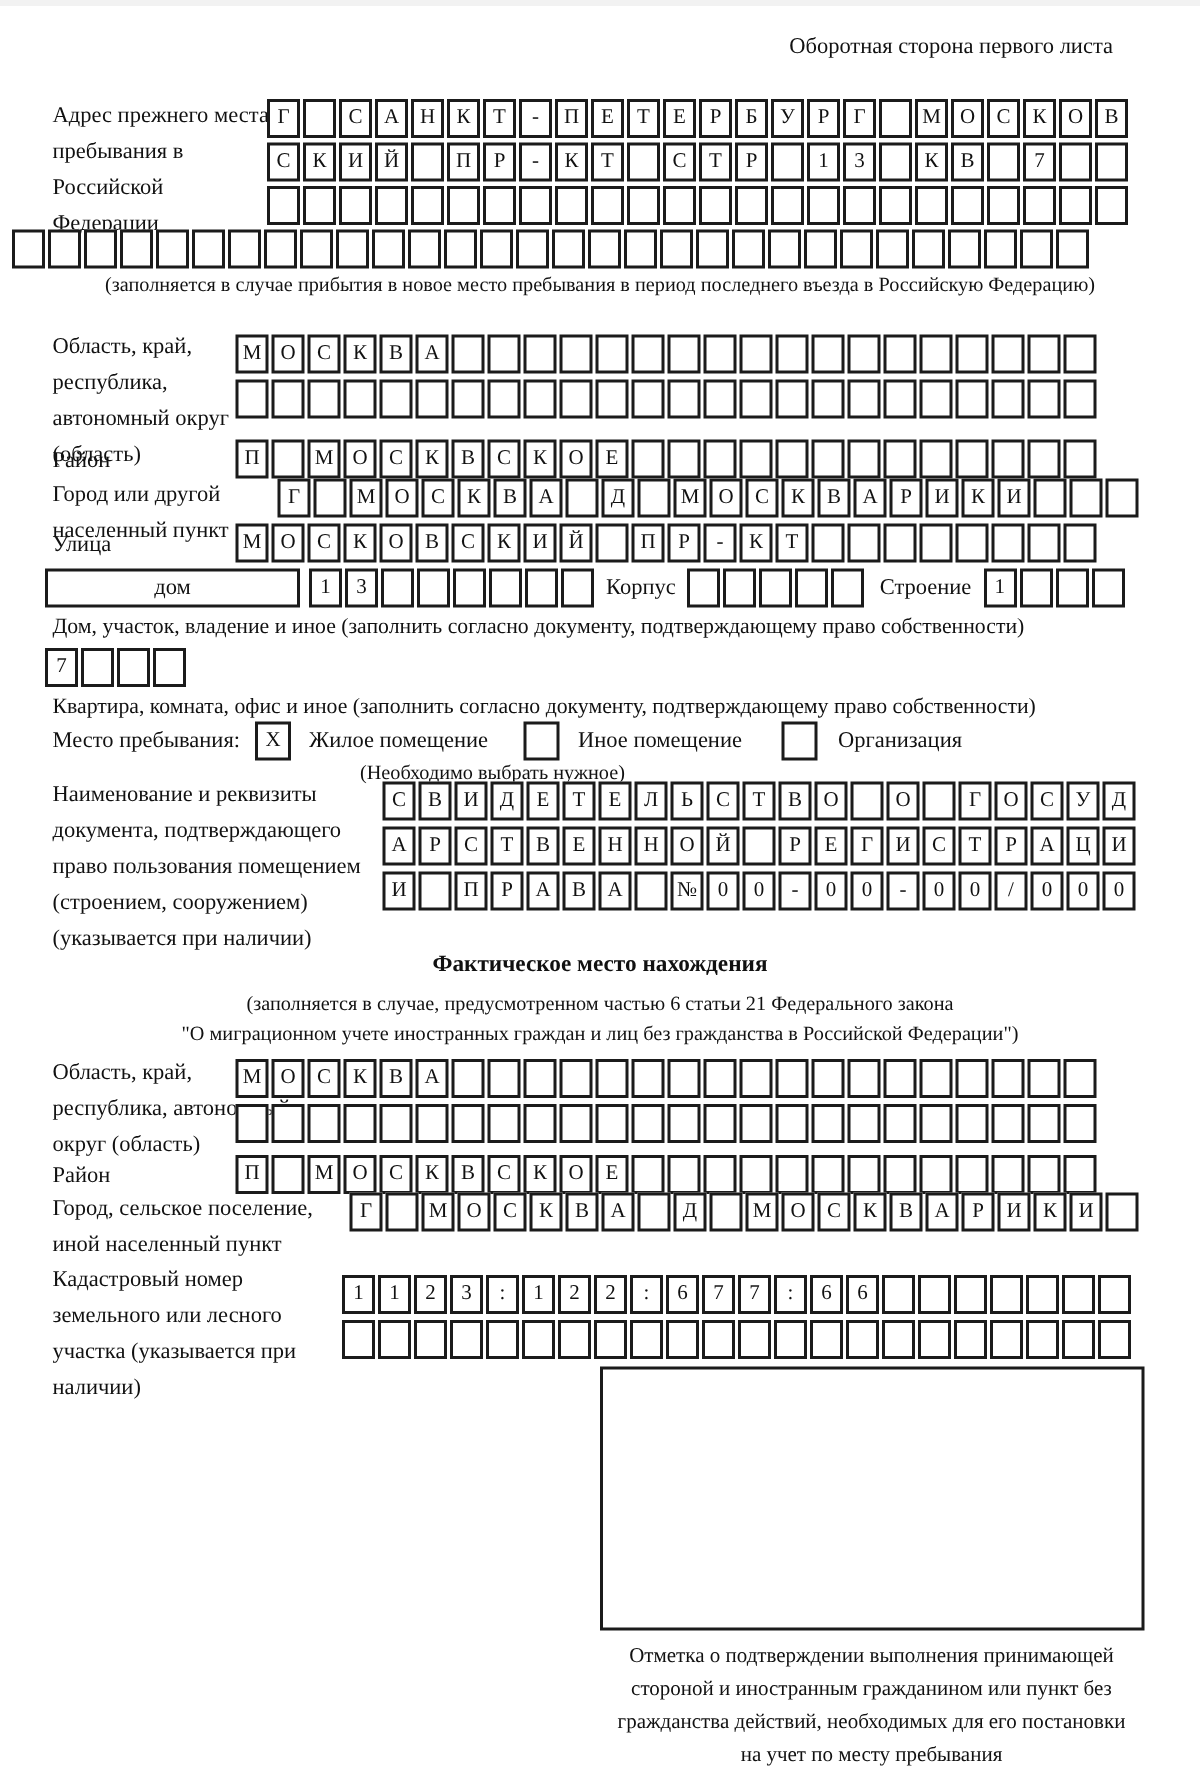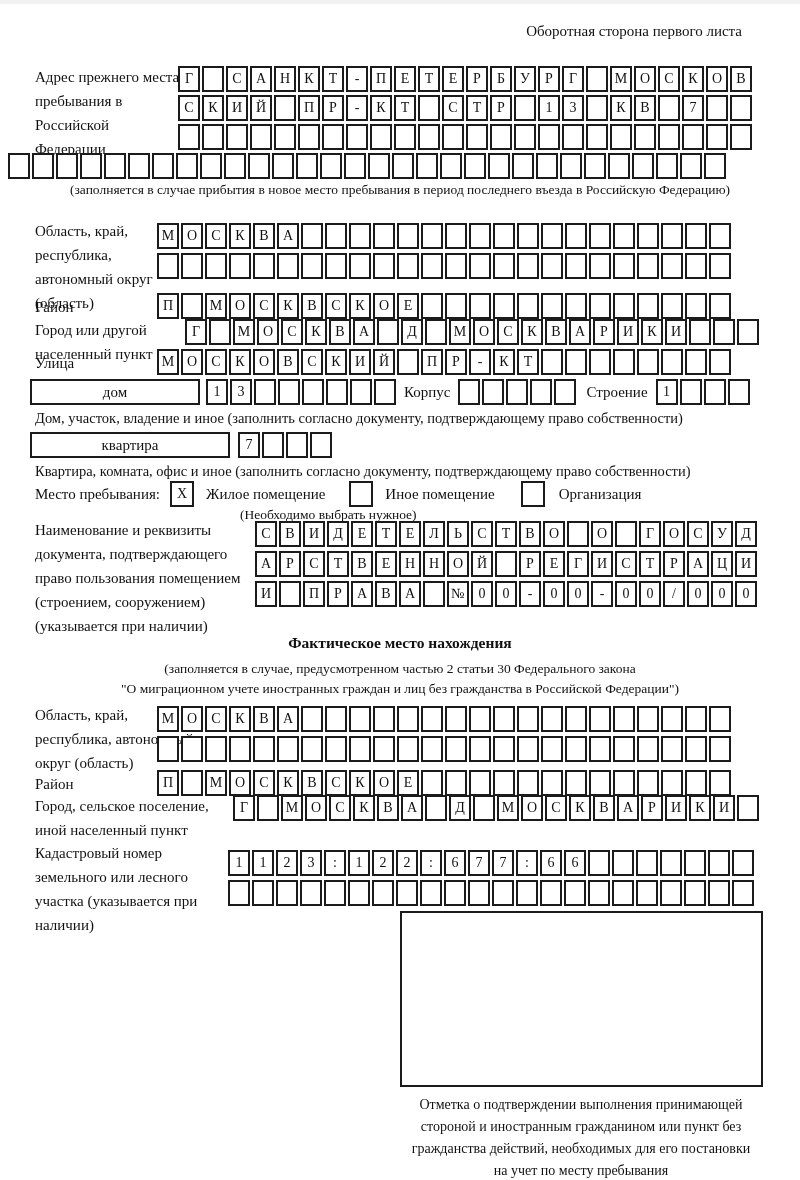--- a/index.html
+++ b/index.html
@@ -321,21 +321,20 @@
     <div class="cells-inline">
         <span class="cell">1</span>
         <span class="cell"></span>
         <span class="cell"></span>
         <span class="cell"></span>
       </div>
   </div>
   <div class="caption" style="left:35px;top:406px">Дом, участок, владение и иное (заполнить согласно документу, подтверждающему право собственности)</div>
 
   <div class="composite" style="left:30px;top:428px">
-    <div class="typebox" style="width:196px;margin-right:8px">квартира</div>
     <div class="cells-inline">
         <span class="cell">7</span>
         <span class="cell"></span>
         <span class="cell"></span>
         <span class="cell"></span>
       </div>
   </div>
   <div class="caption" style="left:35px;top:459px">Квартира, комната, офис и иное (заполнить согласно документу, подтверждающему право собственности)</div>
 
   <div class="stayrow" style="left:35px;top:477px">
@@ -414,21 +413,21 @@
       <span class="cell">-</span>
       <span class="cell">0</span>
       <span class="cell">0</span>
       <span class="cell">/</span>
       <span class="cell">0</span>
       <span class="cell">0</span>
       <span class="cell">0</span>
     </div>
 
   <div class="title center" style="top:630px;font-size:15.5px">Фактическое место нахождения</div>
-  <div class="note center" style="top:657px">(заполняется в случае, предусмотренном частью 2 статьи 30 Федерального закона</div>
+  <div class="note center" style="top:657px">(заполняется в случае, предусмотренном частью 6 статьи 21 Федерального закона</div>
   <div class="note center" style="top:677px">"О миграционном учете иностранных граждан и лиц без гражданства в Российской Федерации")</div>
 
   <div class="label" style="left:35px;top:699px;width:160px">Область, край, республика, автономный округ (область)</div>
   <div class="cellrow" style="left:157px;top:702px">
       <span class="cell">М</span>
       <span class="cell">О</span>
       <span class="cell">С</span>
       <span class="cell">К</span>
       <span class="cell">В</span>
       <span class="cell">А</span>

